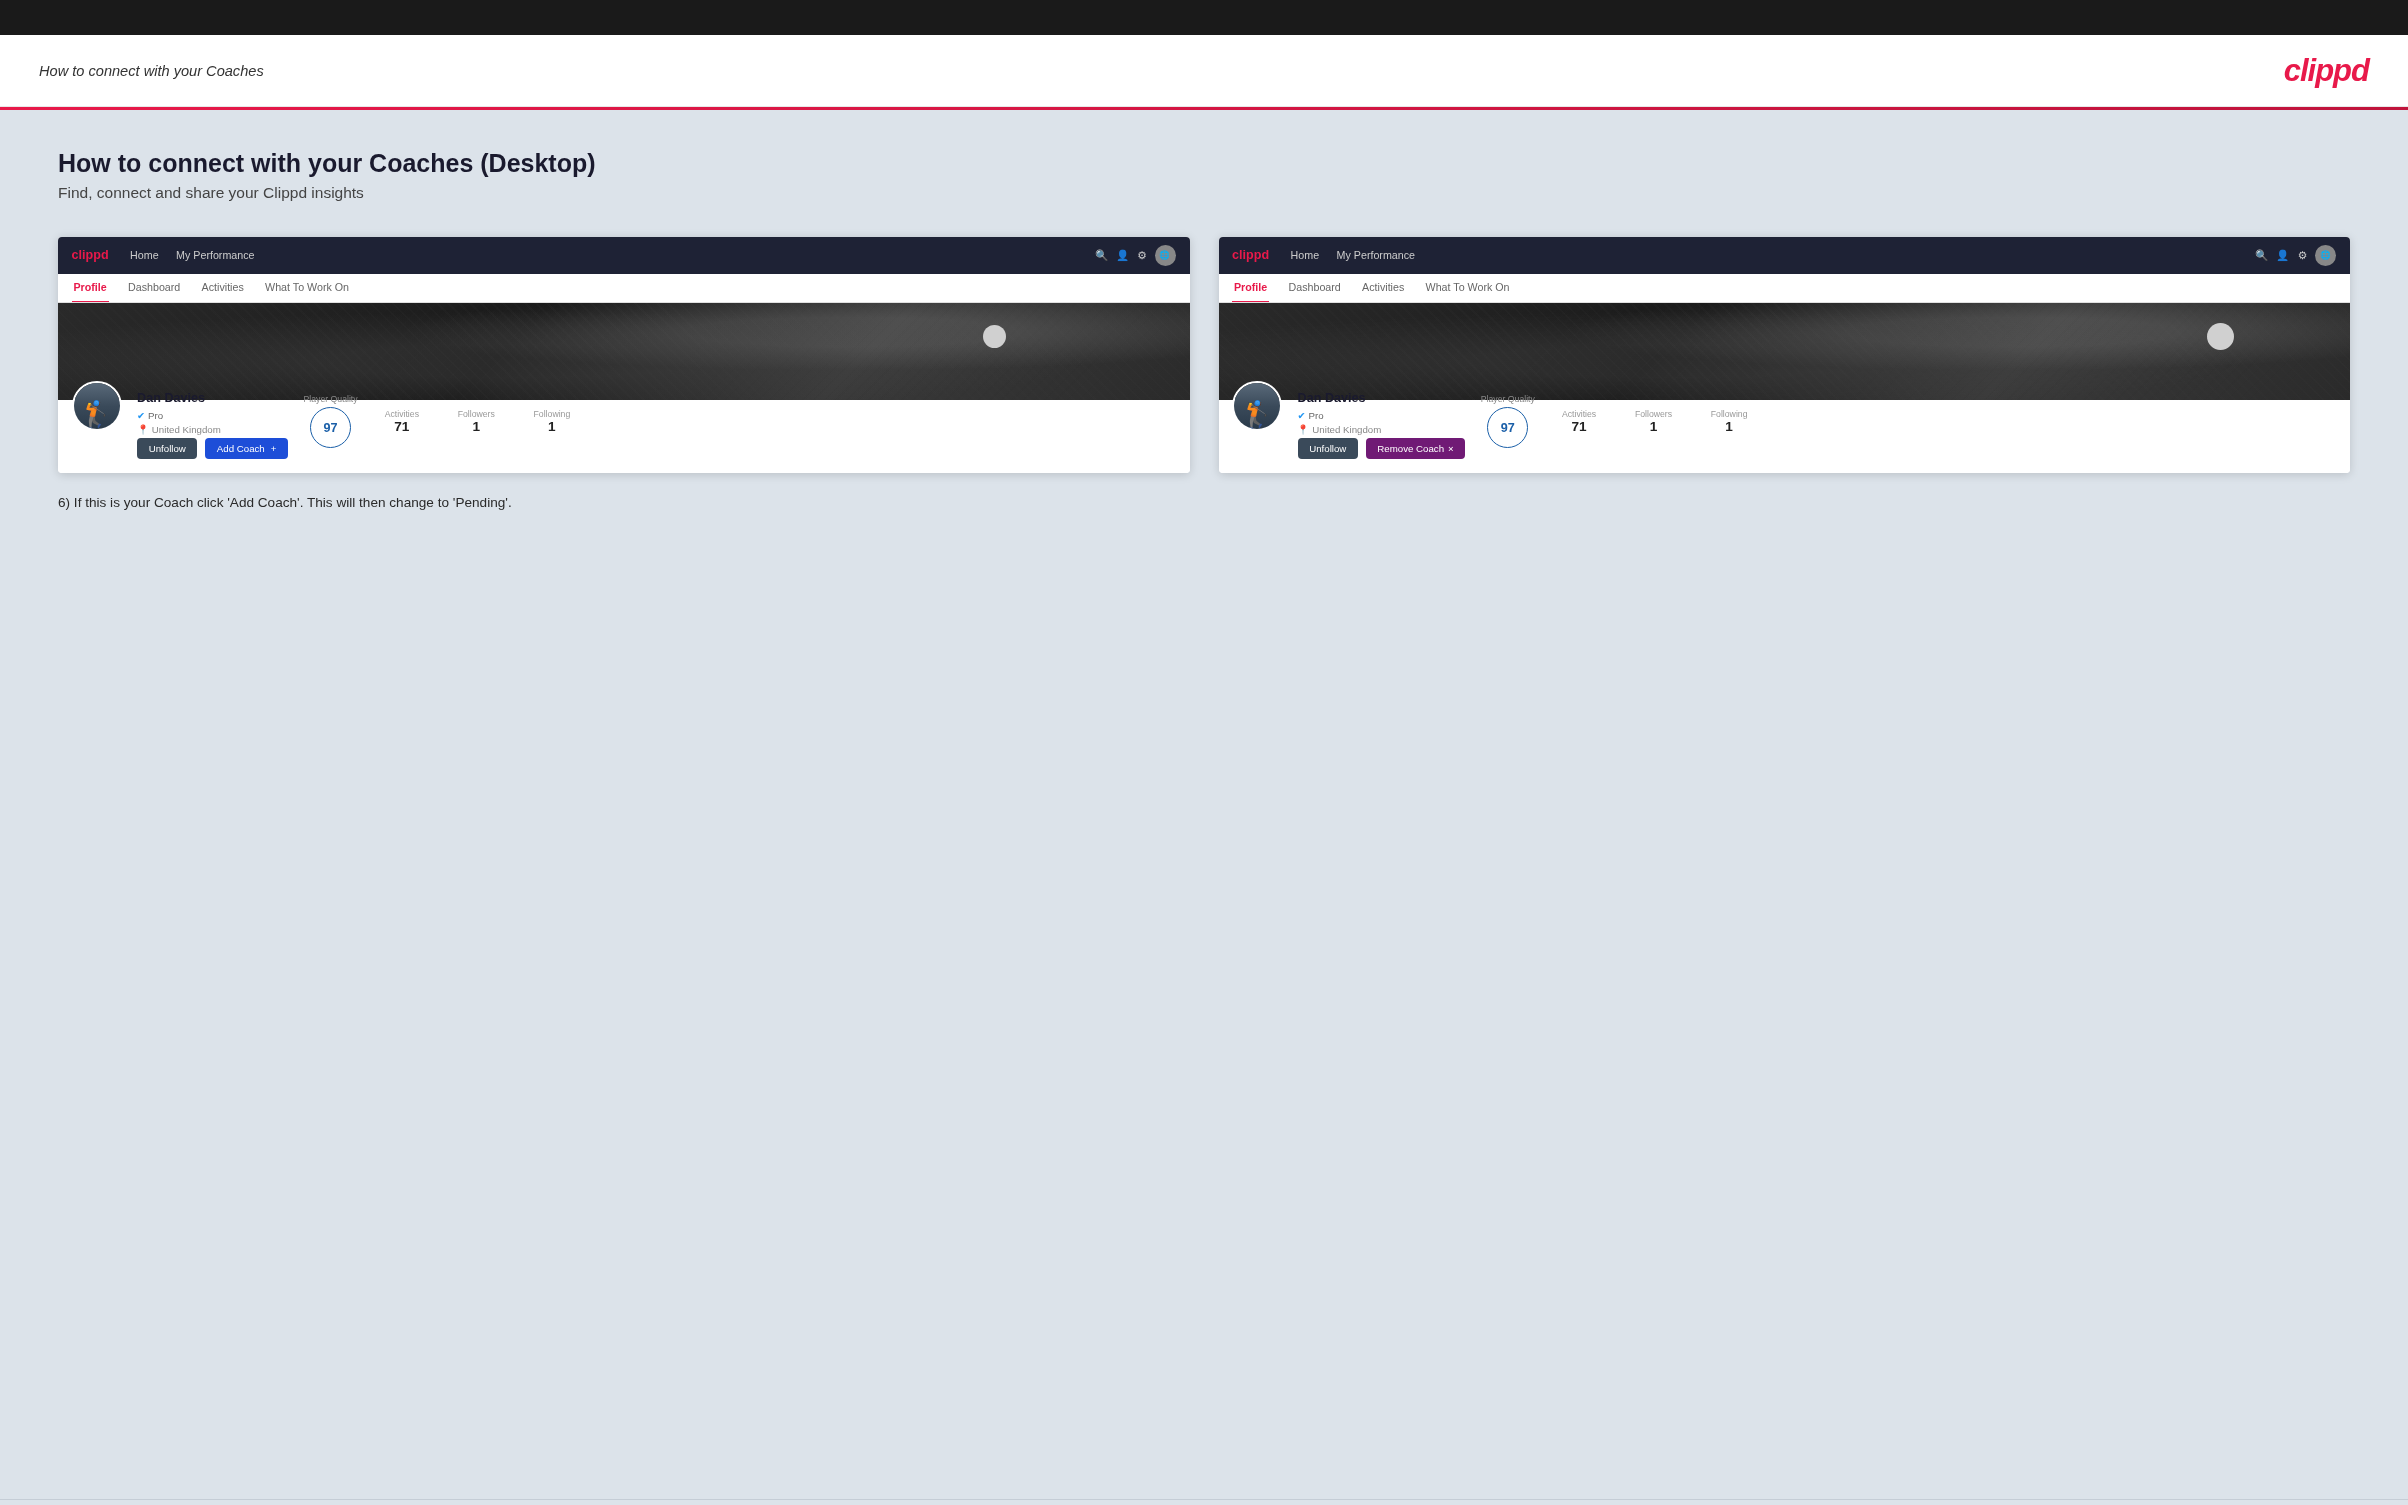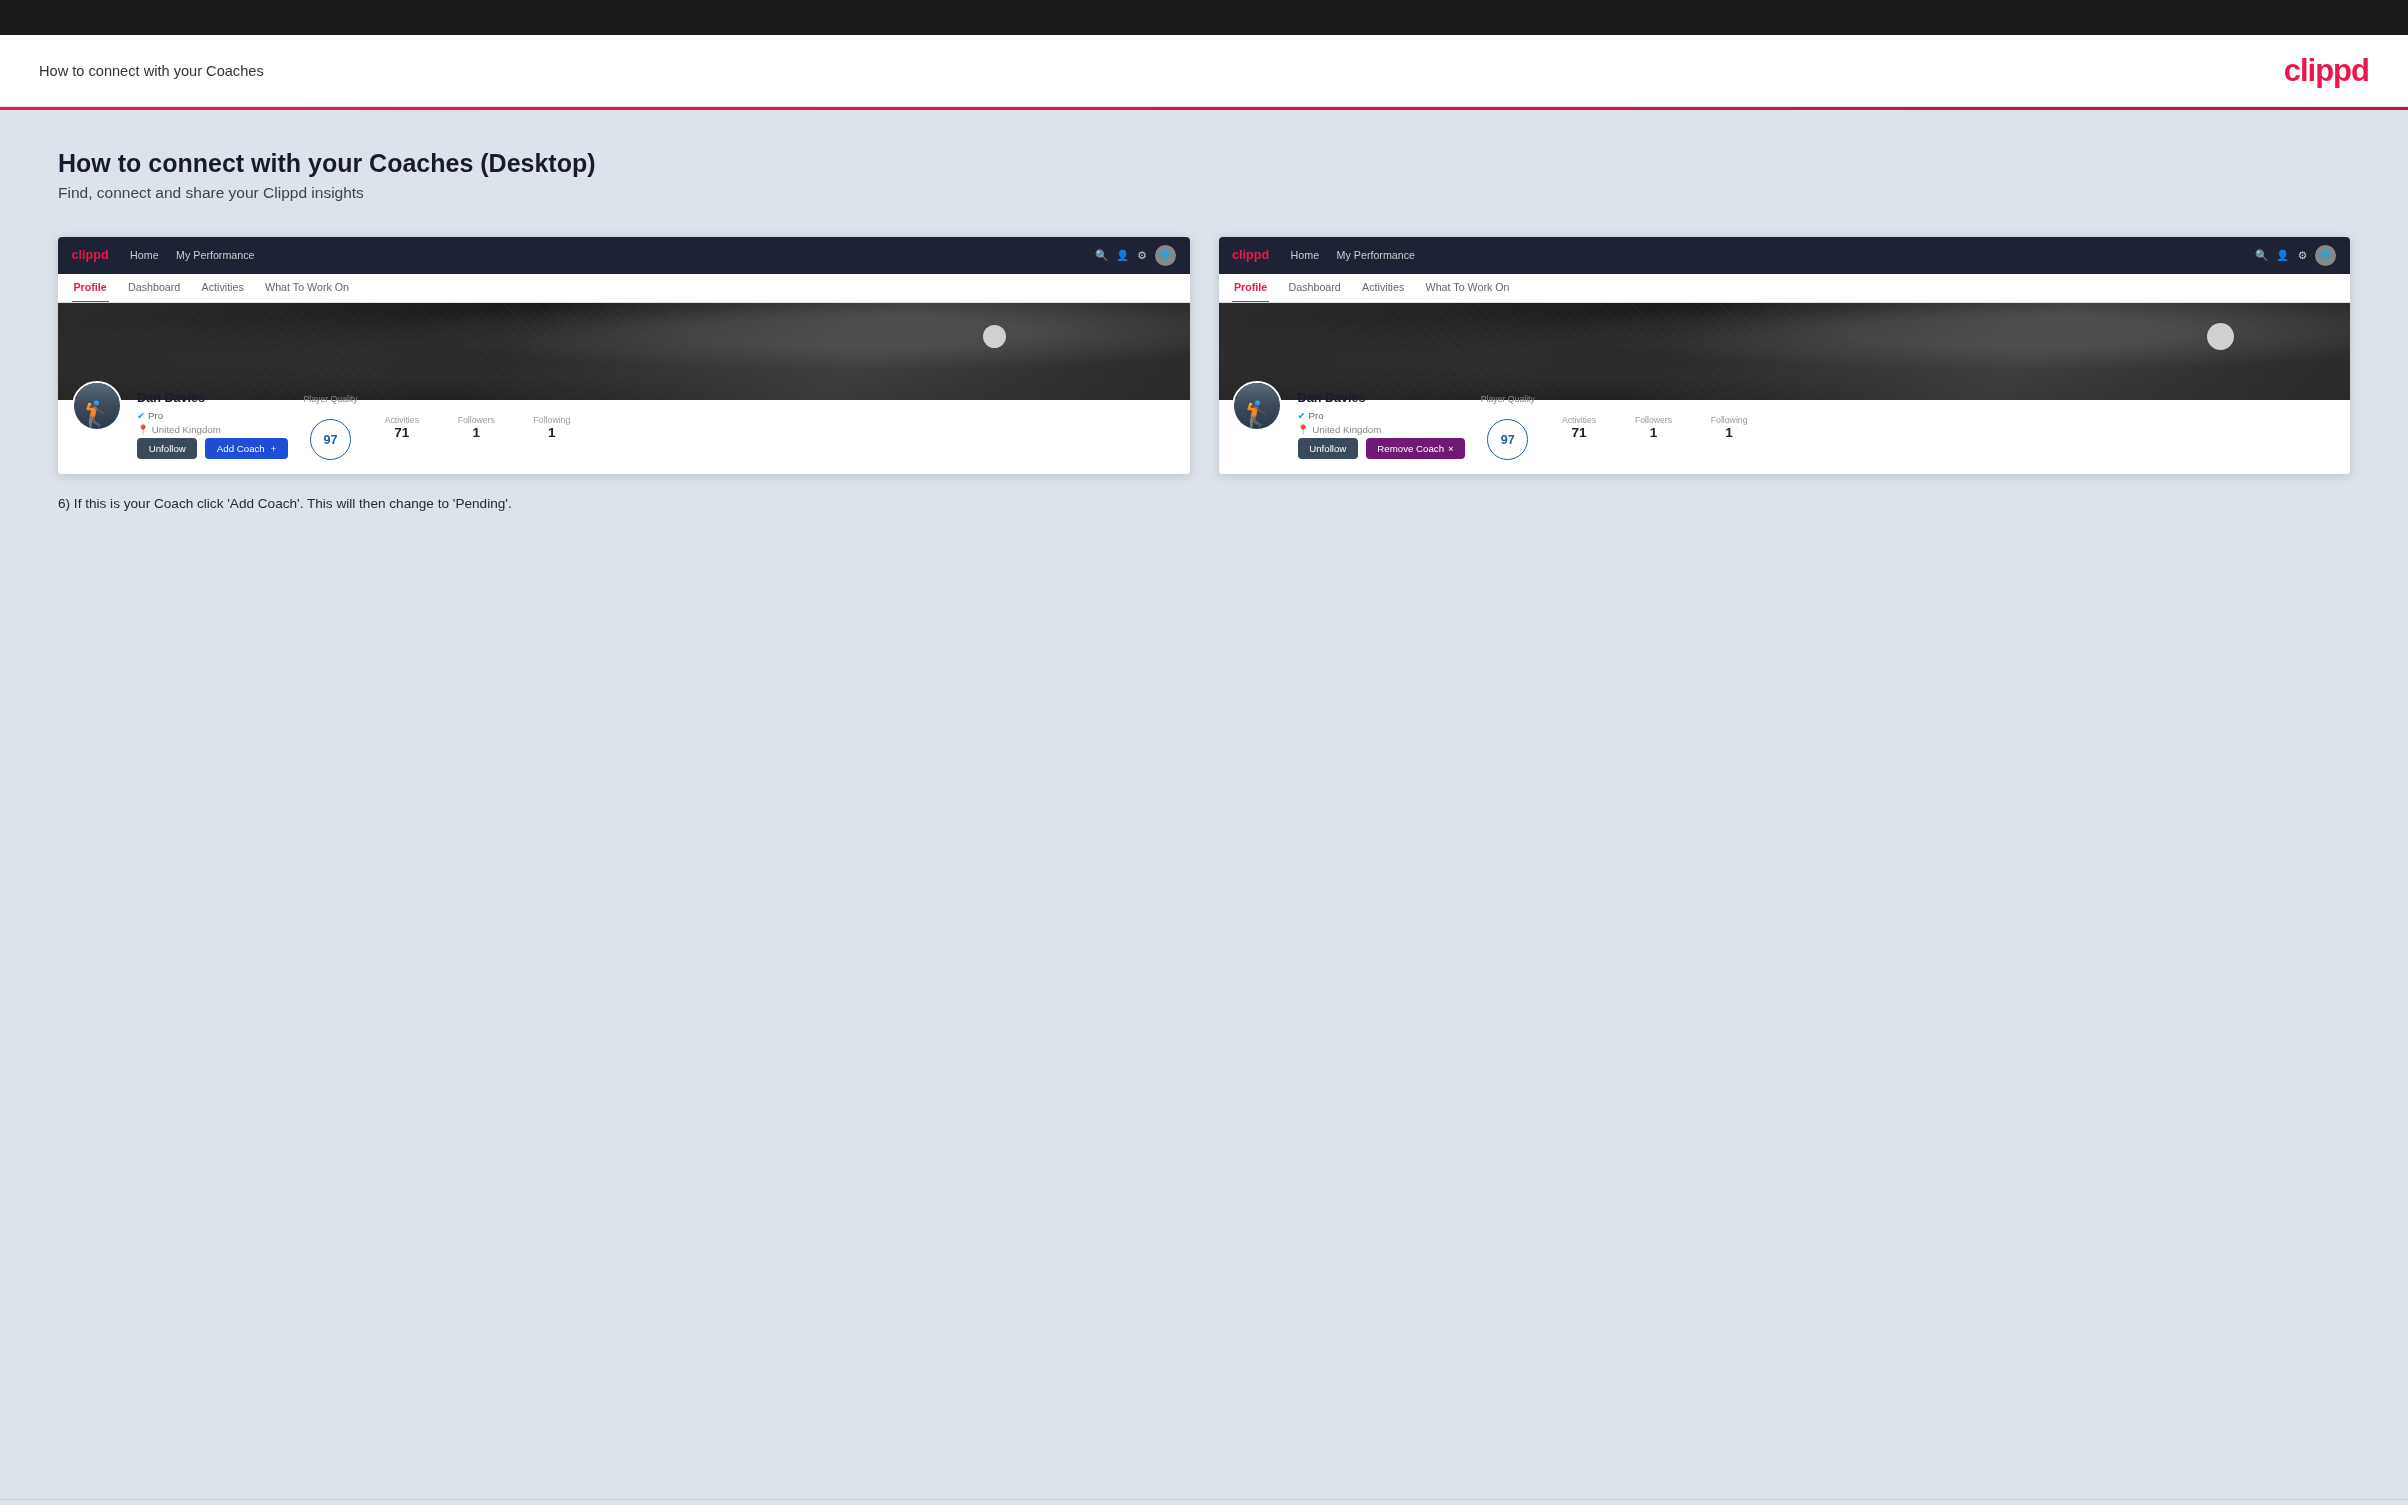--- a/index.html
+++ b/index.html
@@ -12,20 +12,21 @@
       background: #1a1a1a;
       height: 35px;
     }
     .header {
       background: #fff;
       padding: 17.5px 39px;
       display: flex;
       align-items: center;
       justify-content: space-between;
       border-bottom: 1.9px solid #e8e8e8;
+      font-style: italic;
     }
     .header-title {
       font-size: 14.6px;
       color: #333;
       font-weight: 400;
     }
     .clippd-logo {
       font-size: 31px;
       font-weight: 700;
       color: #e8194a;
@@ -283,21 +284,21 @@
       color: #fff;
       cursor: pointer;
     }
     .pq-section {
       text-align: center;
     }
     .pq-label {
       font-size: 8.7px;
       color: #888;
       display: block;
-      margin-bottom: 15px;
+      margin-bottom: 3px;
     }
     .mini-stat-item {
       padding: 0 11.6px;
       text-align: center;
     }
     .mini-stat-item .label {
       font-size: 8.7px;
       color: #999;
       display: block;
     }

